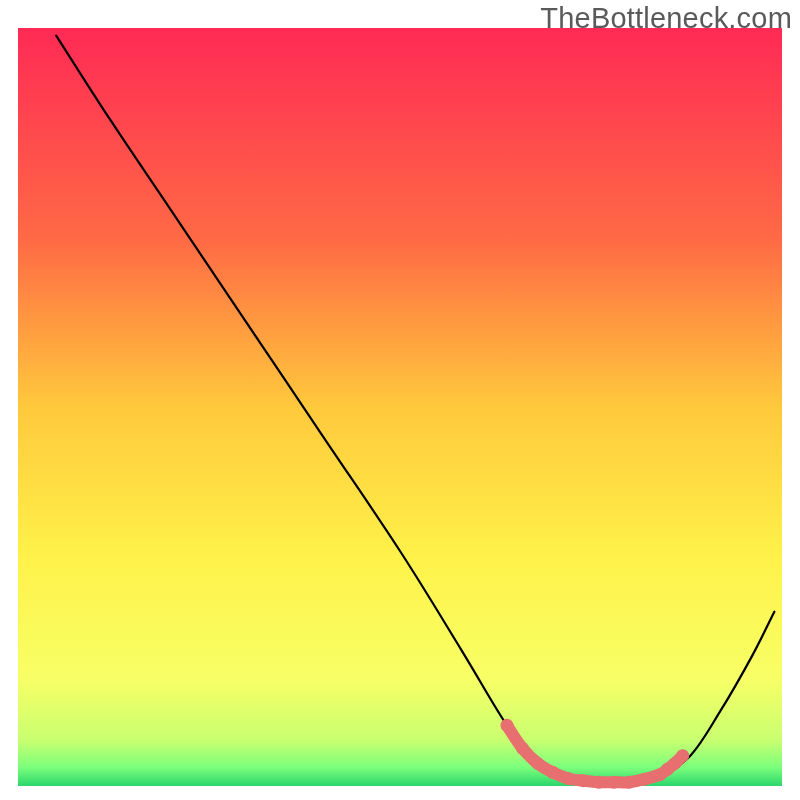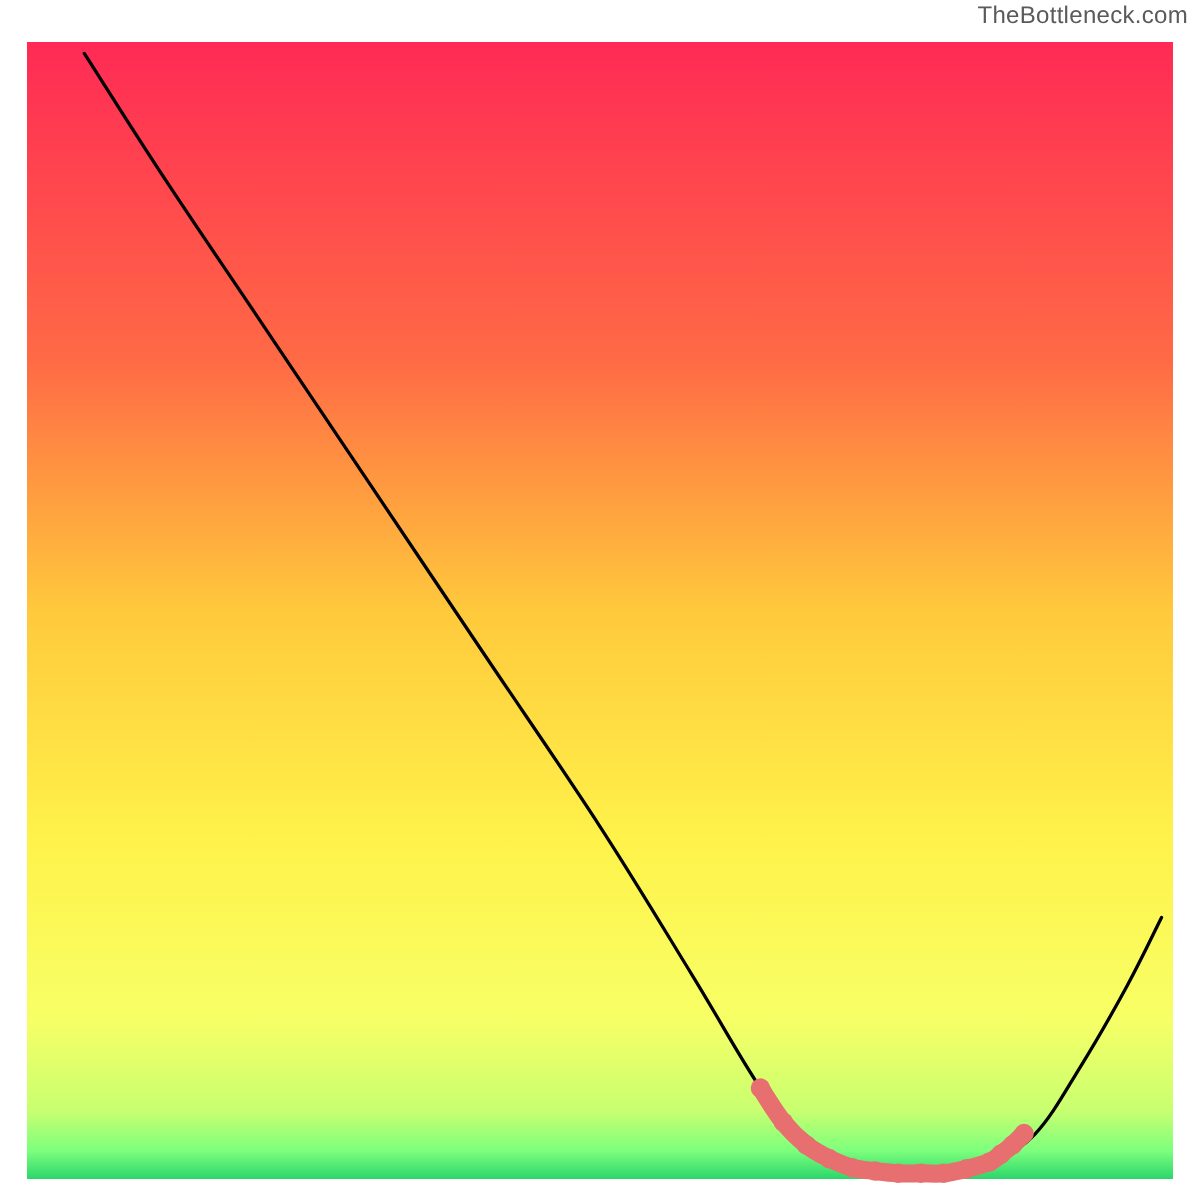--- a/index.html
+++ b/index.html
@@ -13,21 +13,21 @@
   }
   #container {
     position: relative;
     width: 800px;
     height: 800px;
   }
   #watermark {
     position: absolute;
     top: 2px;
     right: 8px;
-    font-size: 16px;
+    font-size: 29px;
     font-weight: 500;
     color: #5a5a5a;
     letter-spacing: 0.2px;
     z-index: 20;
     pointer-events: none;
   }
   svg {
     position: absolute;
     top: 0;
     left: 0;

